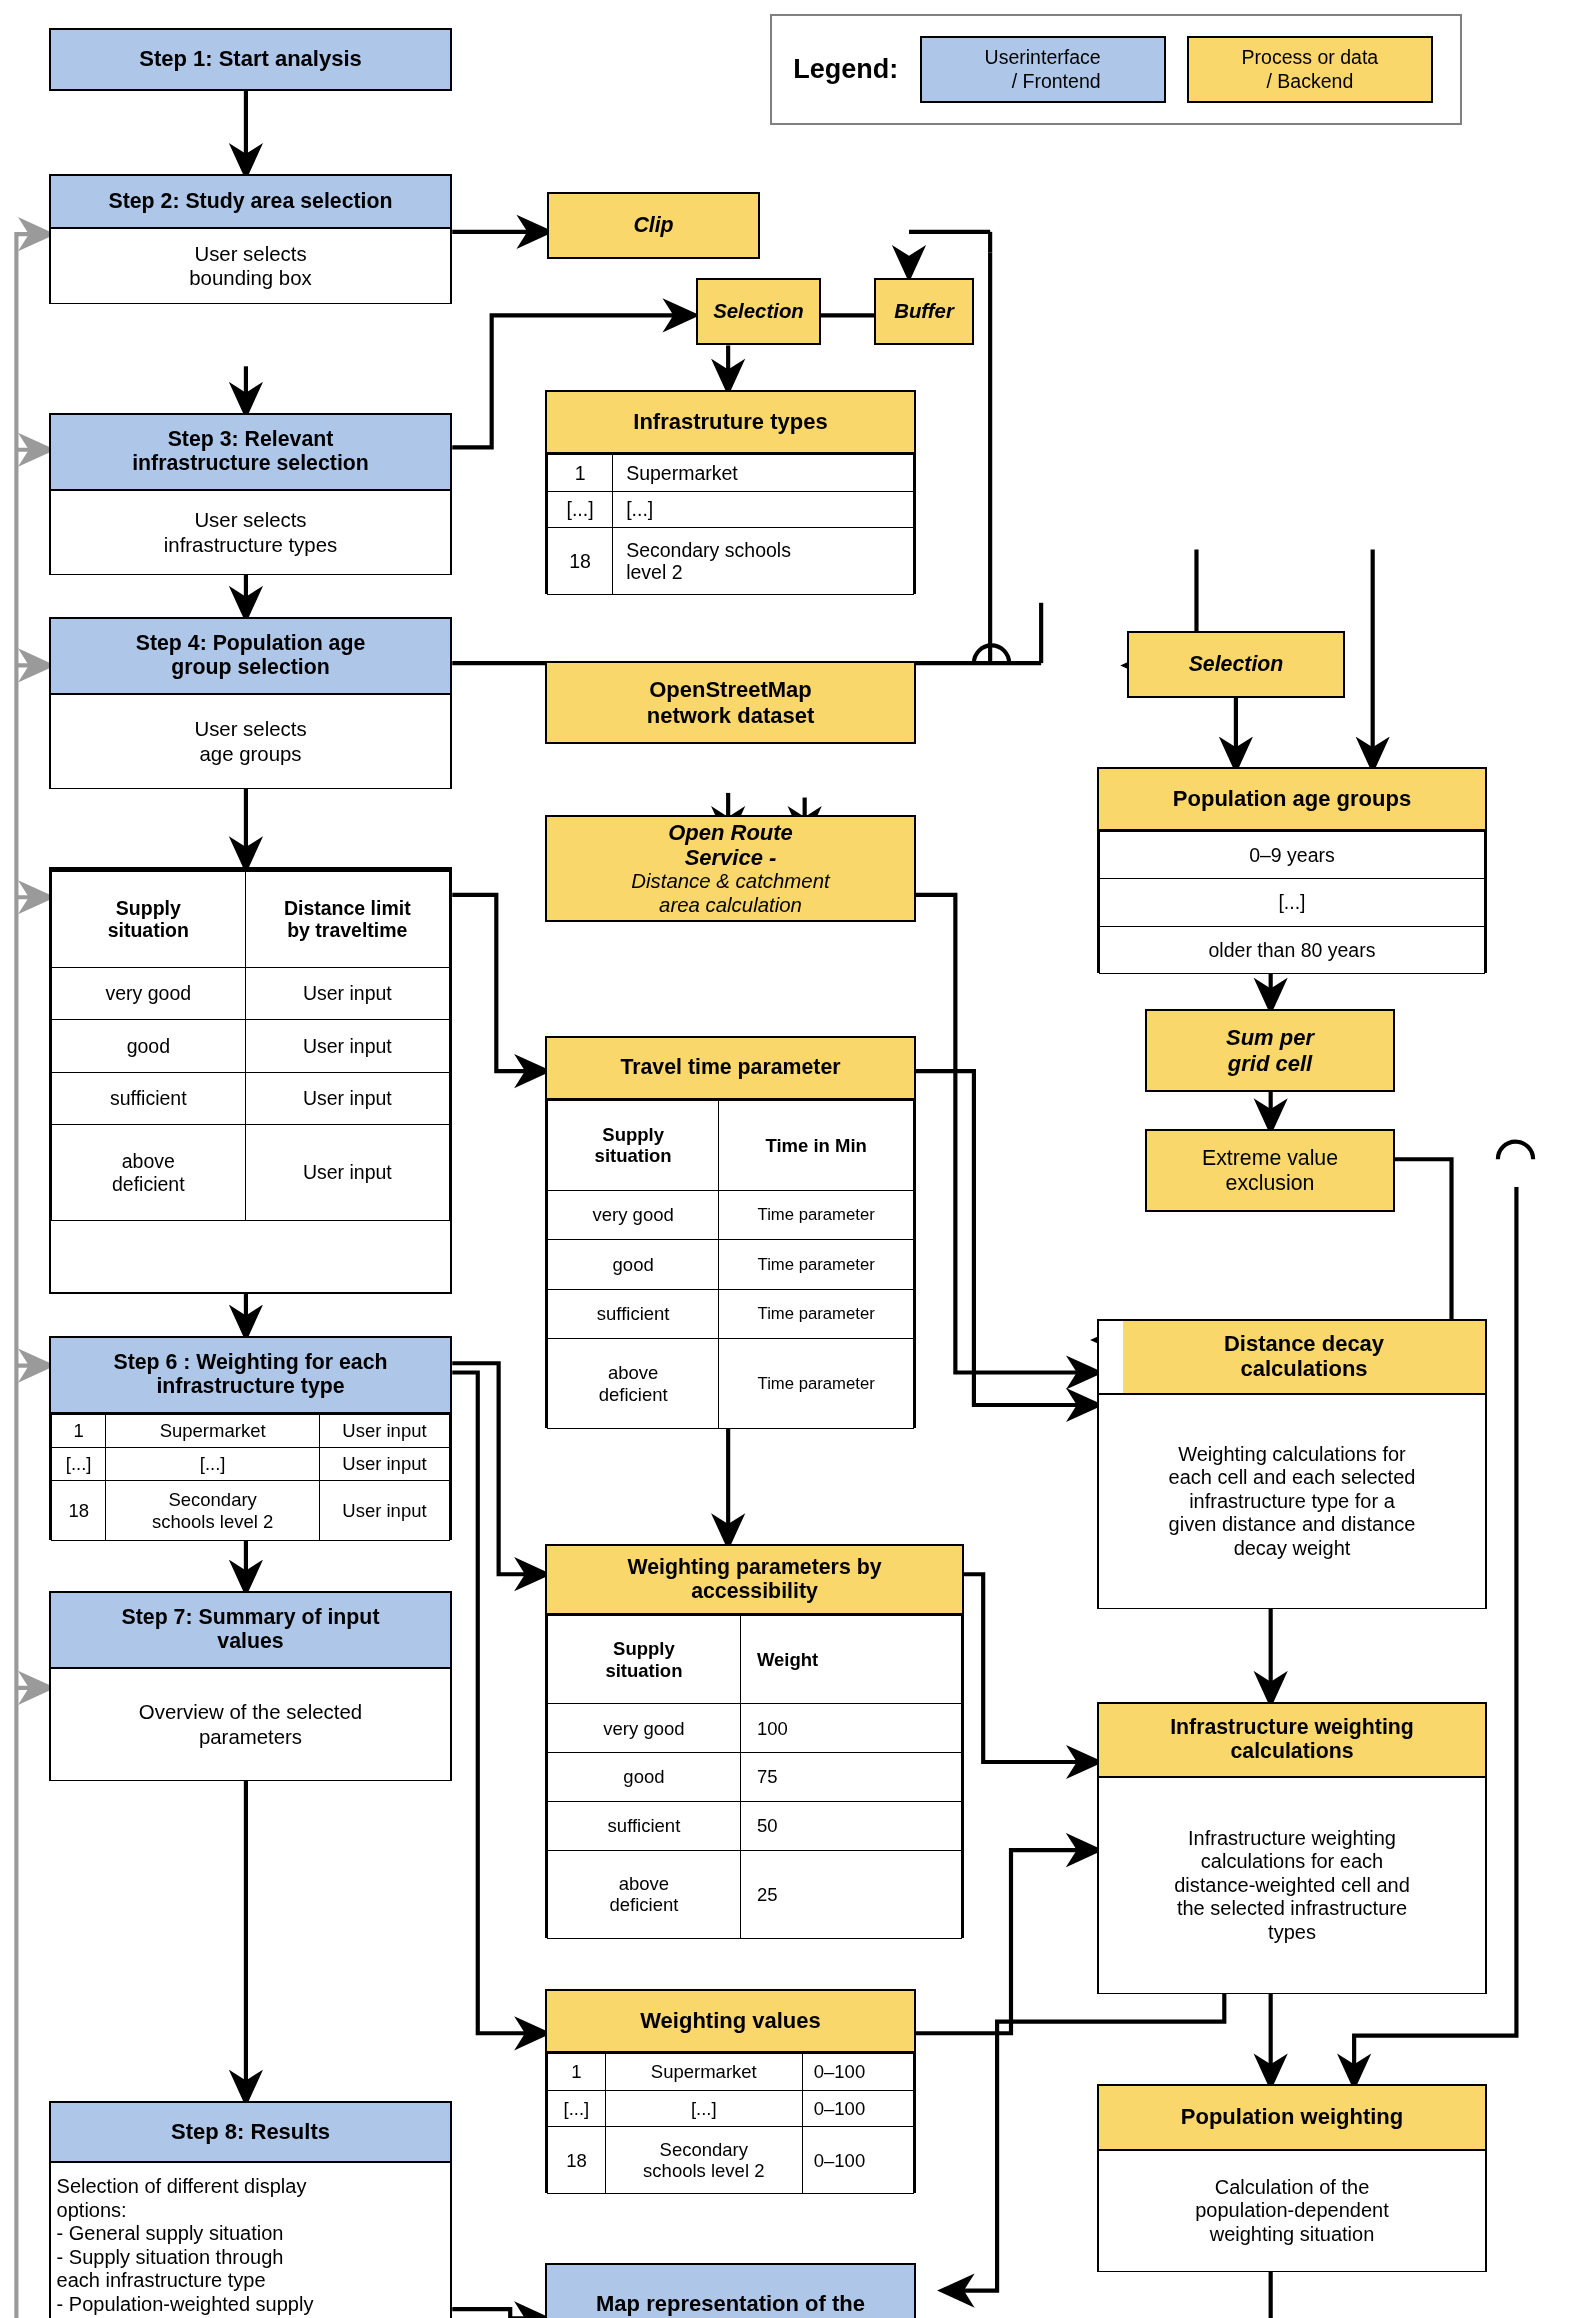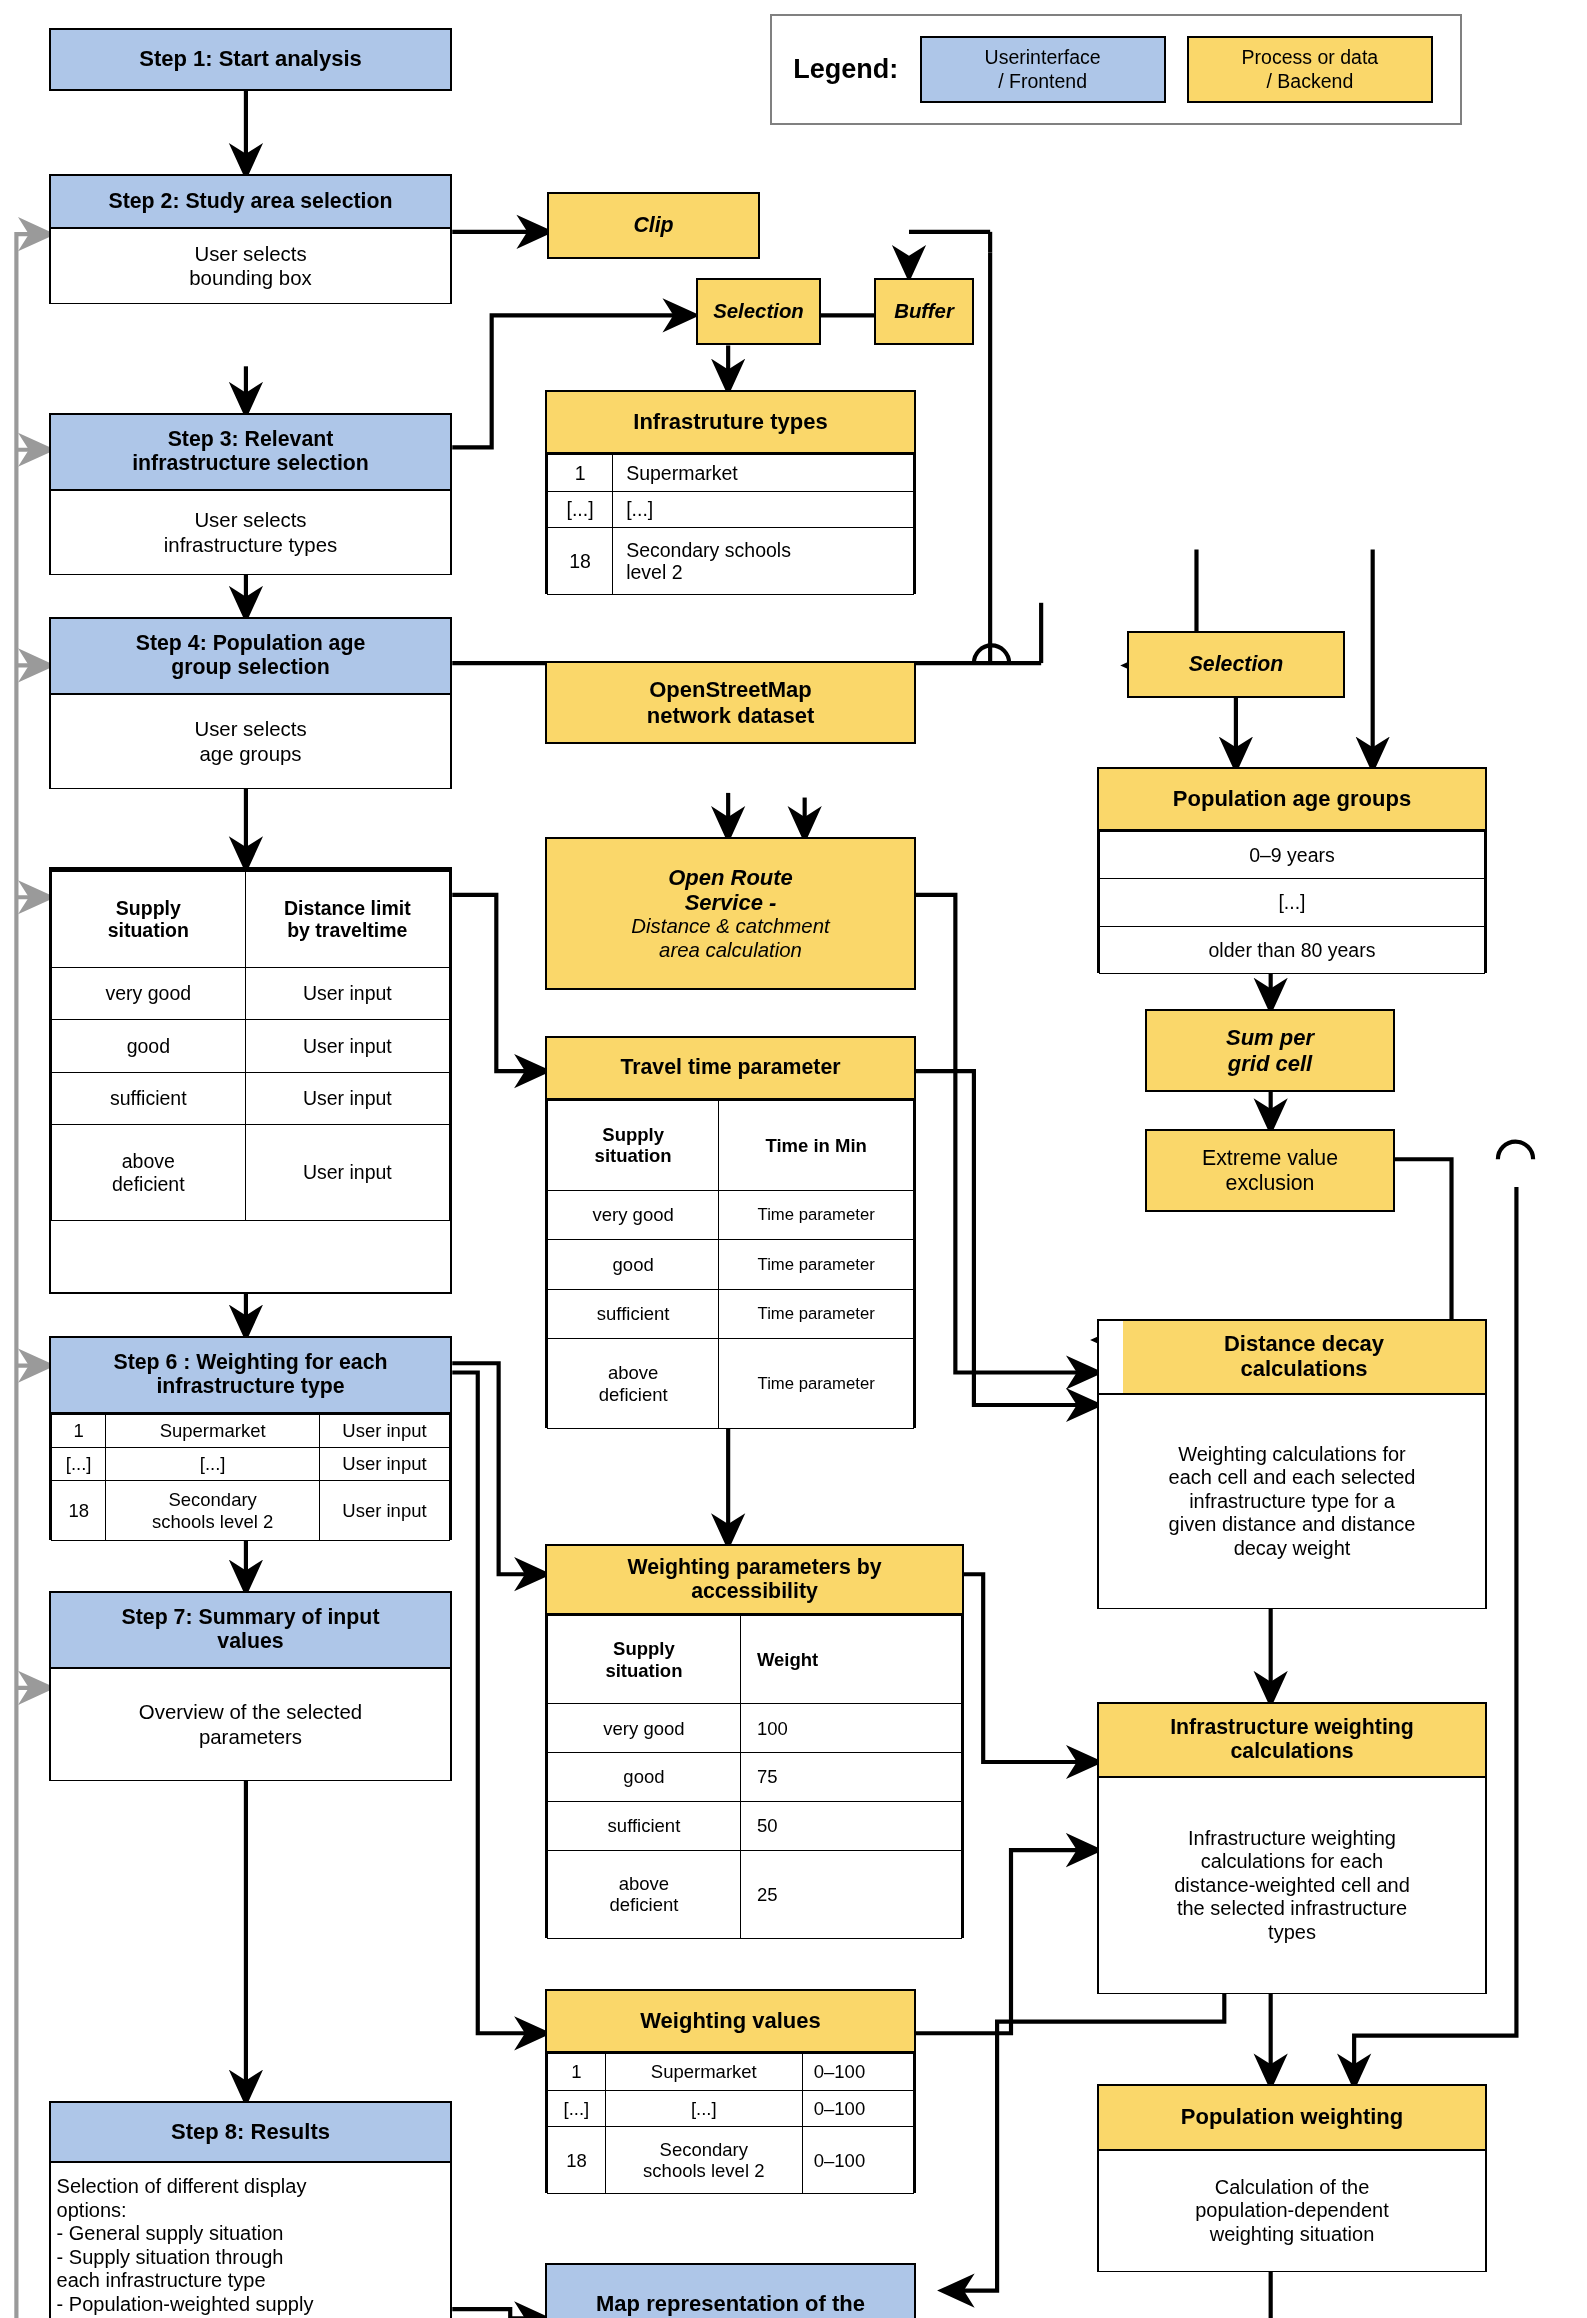--- a/index.html
+++ b/index.html
@@ -141,21 +141,21 @@
       <path d="M35,970 L105,970"></path>
       <path d="M35,1435 L105,1435"></path>
       <path d="M35,1935 L105,1935"></path>
       <path d="M35,2945 L105,2945"></path>
       <path d="M35,3640 L105,3640"></path>
     </g>
   </svg>
 
   <div id="legend" style="left:770px;top:14px;width:645px;height:107px;padding:0 21.3px;gap:21.3px;">
     <div class="legend-label" style="font-size:27px;">Legend:</div>
-    <div class="legend-chip" style="width:246px;height:67px;background:#aec6e8;font-size:19.5px;white-space:pre-line;">Userinterface
+    <div class="legend-chip" style="width:246px;height:67px;background:#aec6e8;font-size:19.5px;white-space:pre-line;text-align:right;">Userinterface
 / Frontend</div>
     <div class="legend-chip" style="width:246px;height:67px;background:#fad76a;font-size:19.5px;white-space:pre-line;">Process or data
 / Backend</div>
   </div>
 
   <div class="node" style="left:49px;top:28px;width:403px;height:63px;">
     <div class="hdr blue" style="height:100%;font-size:22px;white-space:pre-line;">Step 1: Start  analysis</div>
   </div>
 
   <div class="node" style="left:49px;top:174px;width:403px;height:130px;">
@@ -281,21 +281,21 @@
 level 2</td>
         </tr>
       </tbody>
         </table>
     </div>
   </div>
 
   <div class="plain yellow" style="left:545px;top:661px;width:371px;height:83px;font-size:22px;font-weight:bold;white-space:pre-line;">OpenStreetMap
 network dataset</div>
 
-  <div class="plain yellow" style="left:545px;top:837px;width:371px;height:153px;flex-direction:column;">
+  <div class="plain yellow" style="left:545px;top:815px;width:371px;height:107px;flex-direction:column;">
     <span style="font-size:22px;font-weight:bold;font-style:italic;white-space:pre-line;display:block;text-align:center;">Open Route
 Service -</span>
     <span style="font-size:20.4px;font-style:italic;white-space:pre-line;display:block;text-align:center;">Distance &amp; catchment
 area calculation</span>
   </div>
 
   <div class="node" style="left:545px;top:1036px;width:371px;height:392px;">
     <div class="hdr yellow" style="height:60px;font-size:21.3px;">Travel time parameter</div>
     <div class="sep" style="height:329px;">
       <table class="tbl" style="font-size:18.5px;">

